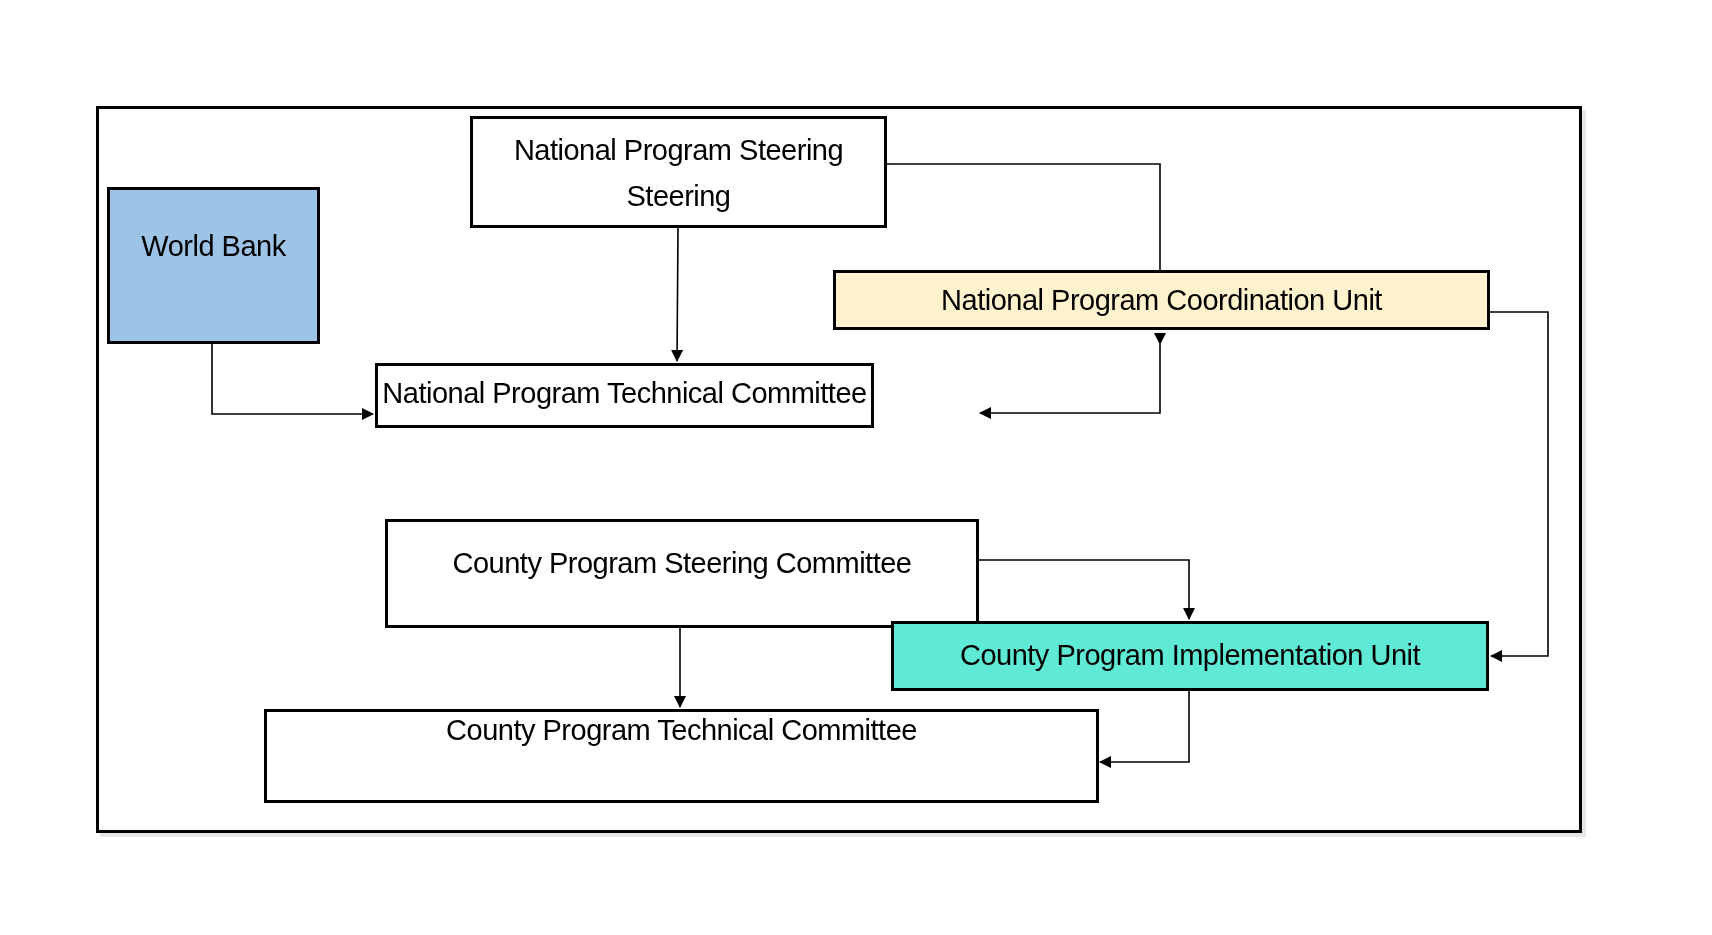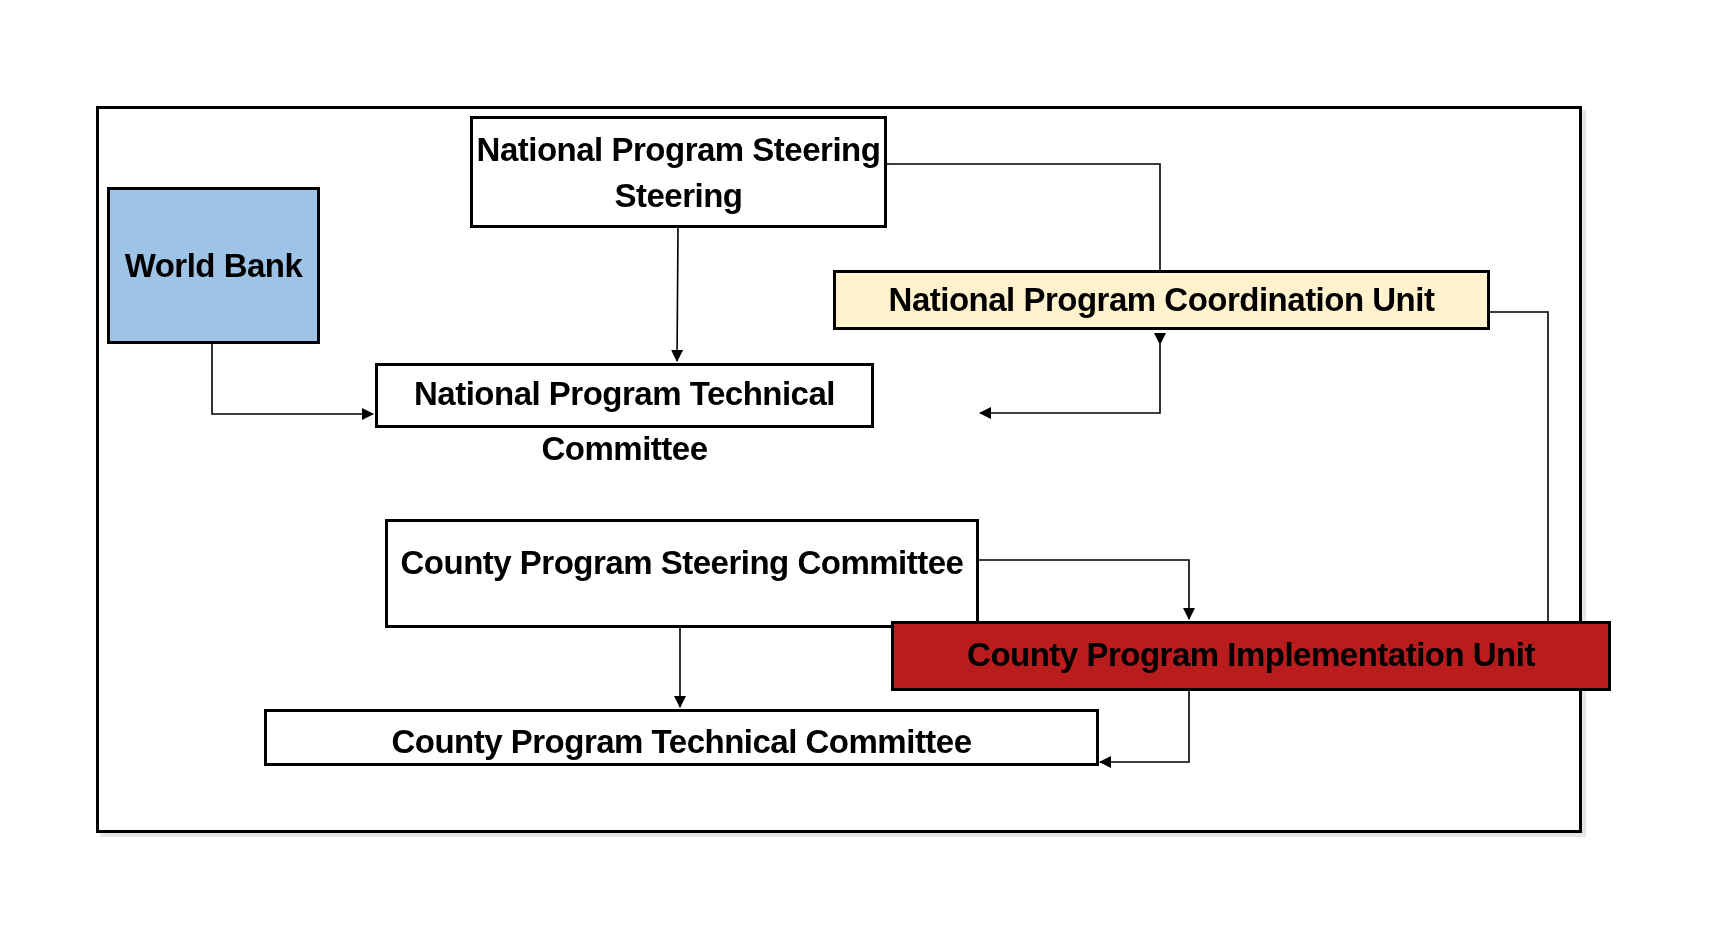--- a/index.html
+++ b/index.html
@@ -2,31 +2,31 @@
 <html><head>
 <meta charset="utf-8">
 <style>
   html, body { margin:0; padding:0; background:#ffffff; }
   body { width:1712px; height:935px; position:relative; overflow:hidden;
          font-family:"Liberation Sans", "DejaVu Sans", sans-serif; }
   .frame { position:absolute; left:96px; top:106px; width:1486px; height:727px;
            border:3px solid #000; box-sizing:border-box;
            box-shadow:4px 4px 0 #e6e6e6; background:#fff; }
   .box { position:absolute; border:3px solid #000; box-sizing:border-box;
-         font-weight:bold; color:#000; text-align:center; font-size:33px;
+         font-weight:normal; color:#000; text-align:center; font-size:29px;
          letter-spacing:-0.5px; }
   .box span { display:block; }
   #wb   { left:107px; top:187px; width:213px; height:157px; background:#9DC3E6; }
-  #wb span { padding-top:40px;margin-top:17px; }
+  #wb span { padding-top:40px; }
   #npsc { left:470px; top:116px; width:417px; height:112px; background:#fff; line-height:46px; padding-top:8px; }
   #npcu { left:833px; top:270px; width:657px; height:60px; background:#FFF2CC; line-height:54px; }
   #nptc { left:375px; top:363px; width:499px; height:65px; background:#fff; line-height:55px; }
   #cpsc { left:385px; top:519px; width:594px; height:109px; background:#fff; padding-top:26px; line-height:30px; }
-  #cpiu { left:891px; top:621px; width:720px; height:70px; background:#b91c1c; line-height:62px; }
-  #cptc { left:264px; top:709px; width:835px; height:57px; background:#fff; padding-top:14px; line-height:32px; }
+  #cpiu { left:891px; top:621px; width:598px; height:70px; background:#5eead4; line-height:62px; }
+  #cptc { left:264px; top:709px; width:835px; height:94px; background:#fff; padding-top:2px; line-height:32px; }
   svg.conn { position:absolute; left:0; top:0; width:1712px; height:935px; pointer-events:none; }
 </style>
 </head>
 <body>
 
 <div class="frame"></div>
 
 <svg class="conn" viewBox="0 0 1712 935">
   <defs>
     <marker id="ah" markerWidth="12" markerHeight="12" refX="11" refY="6" orient="auto" markerUnits="userSpaceOnUse">

